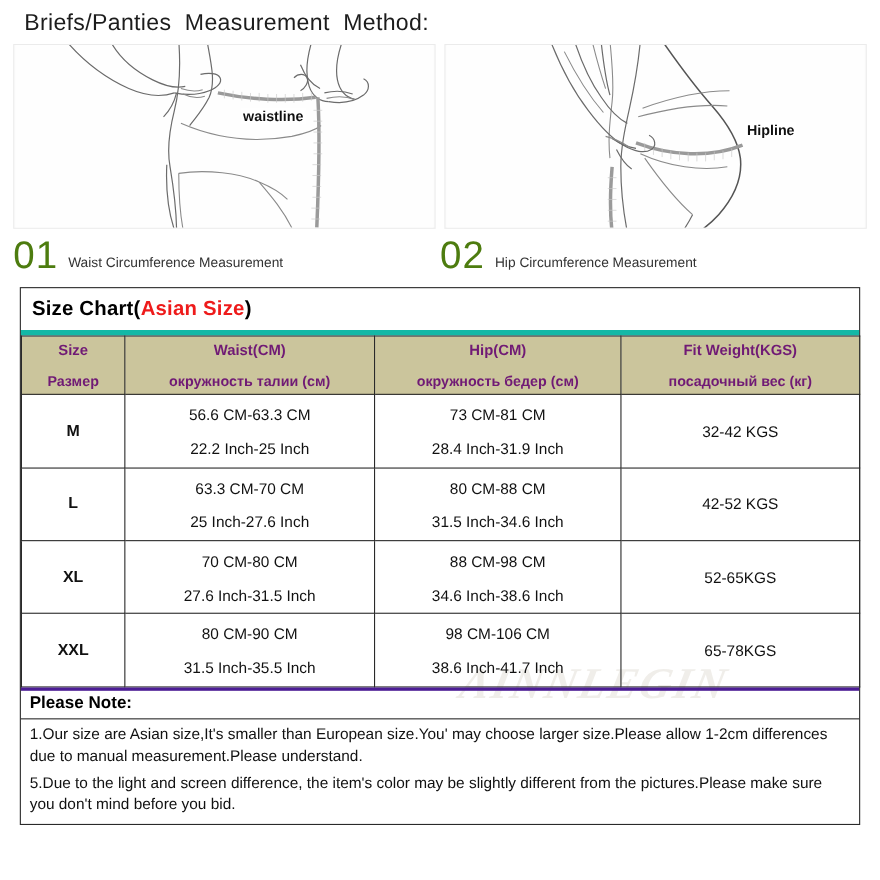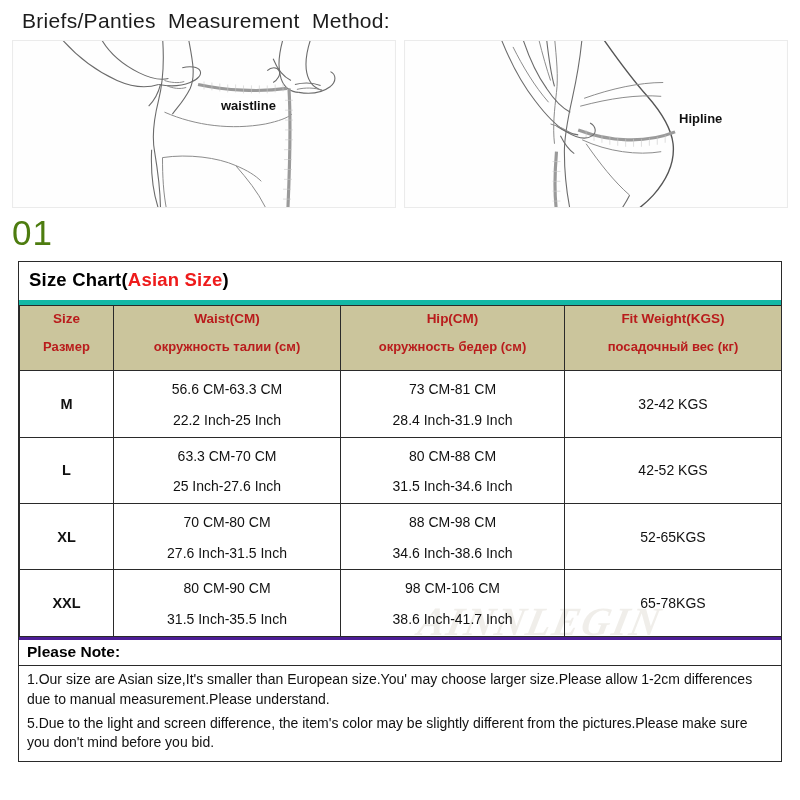--- a/index.html
+++ b/index.html
@@ -144,22 +144,22 @@
   table.size-table th,
   table.size-table td {
     border: 1px solid #2a2a2a;
     text-align: center;
     vertical-align: middle;
   }
   table.size-table th {
     background: #cbc59c;
     font-size: 13.5px;
     font-weight: 700;
-    color: #b91c1c;
-    padding: 6px 3px 16px 3px;
+    color: #701a75;
+    padding: 6px 3px 4px 3px;
     line-height: 1.1;
   }
   th .sub {
     display: block;
     margin-top: 13px;
     font-size: 13px;
     font-weight: 700;
   }
   table.size-table td { padding: 5px 3px; }
   td.sz {
@@ -334,20 +334,25 @@
 
       <path class="ln" d="M226 156 C222 164 218 170 214 176"></path>
     </svg>
     <span class="illus-label lbl-hip">Hipline</span>
   </div>
 </div>
 
 <div class="caption-row">
   <div class="caption">
     <span class="num">01</span>
+    <span class="txt">Waist Circumference Measurement</span>
+  </div>
+  <div class="caption">
+    <span class="num">02</span>
+    <span class="txt">Hip Circumference Measurement</span>
   </div>
 </div>
 
 <div class="chart-wrap">
 
   <div class="watermark">
     <span class="wm1">AINNLEGIN</span>
 
   </div>
 

